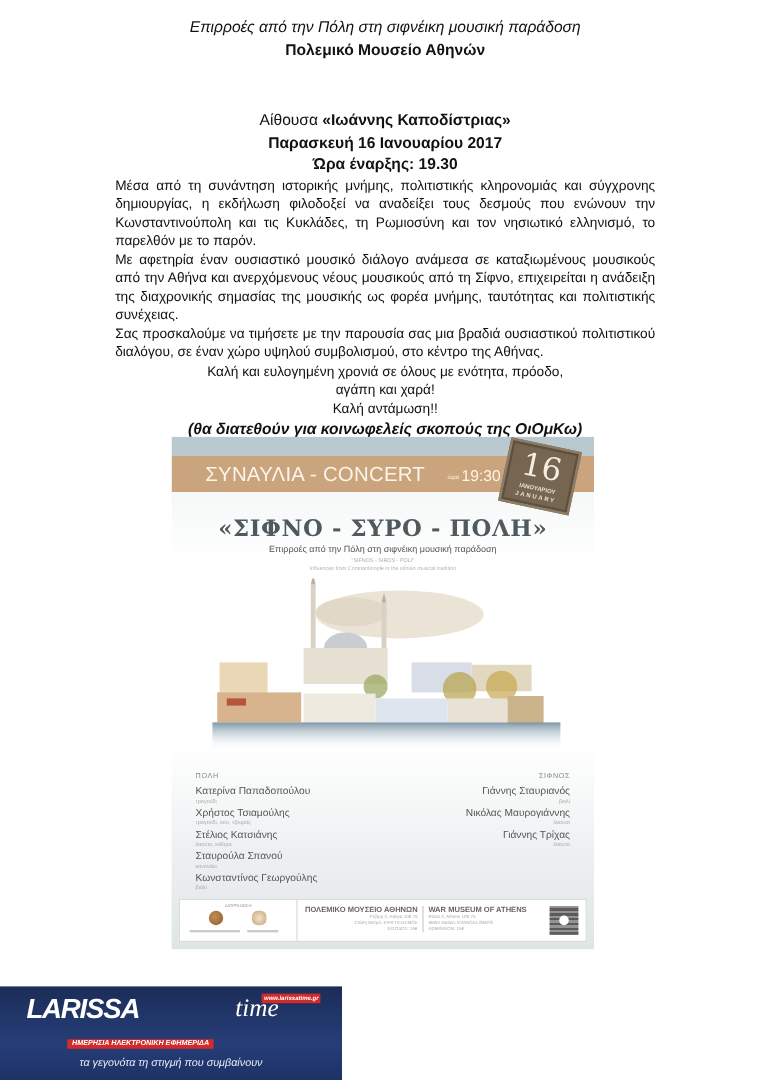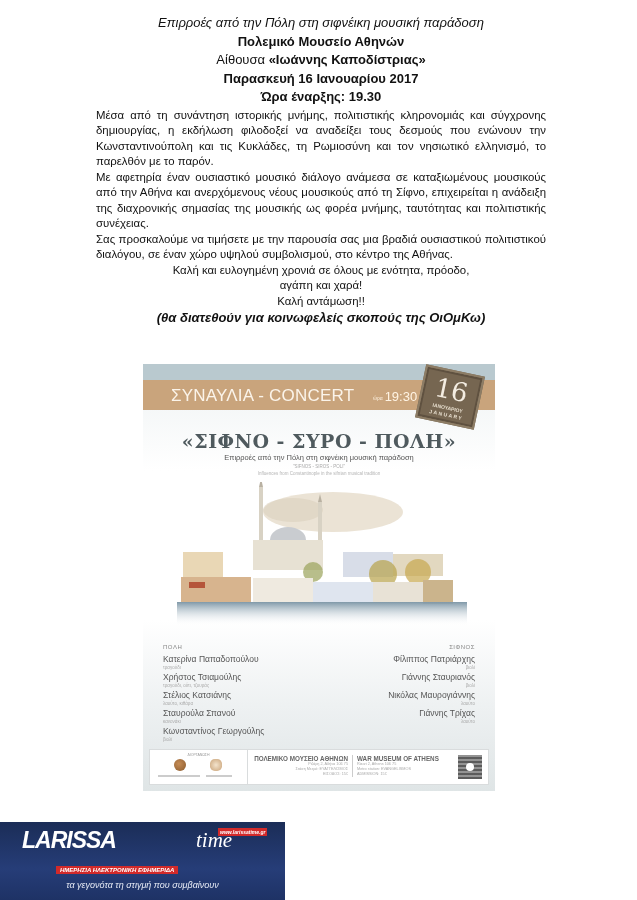--- a/index.html
+++ b/index.html
@@ -4,21 +4,21 @@
   <style>
     * { box-sizing: border-box; margin: 0; padding: 0; }
     html, body { width: 637px; height: 900px; background: #ffffff; overflow: hidden; }
     body { position: relative; font-family: "Liberation Sans", "DejaVu Sans", sans-serif; color: #111; }
 
     .doc { position: absolute; left: 96px; top: 14px; width: 450px; }
     .center { text-align: center; }
     .h-title { font-weight: bold; font-size: 13px; line-height: 18.5px; }
     .h-sub { font-style: italic; font-size: 13px; line-height: 18.5px; }
     .h-bold { font-weight: bold; font-size: 13px; line-height: 18.5px; }
-    .h-reg { font-size: 13px; line-height: 18.5px; }
+    .h-reg { font-size: 13px; line-height: 18.5px; margin-top: 40px; }
     .para { font-size: 11.4px; line-height: 15.5px; text-align: justify; }
     .closing { font-size: 11.4px; line-height: 15.5px; text-align: center; }
     .price { font-weight: bold; font-size: 13px; line-height: 18px; text-align: center; }
     .note { font-weight: bold; font-style: italic; font-size: 13px; line-height: 18px; text-align: center; }
 
     
     .poster { position: absolute; left: 143px; top: 364px; width: 352px; height: 427px;
       background: linear-gradient(#eef2f3 0%, #ffffff 25%, #ffffff 60%, #eef1f2 80%, #dfe5e6 100%);
       overflow: hidden; }
     .poster-topband { position: absolute; left: 0; top: 0; width: 100%; height: 16px; background: #b9c9cf; }
@@ -165,24 +165,20 @@
       </div>
     <div>
         <div class="musician-name">Κωνσταντίνος Γεωργούλης</div>
         <div class="musician-role">βιολί</div>
       </div>
   </div>
 
   <div class="col-right">
     <div class="col-head">ΣΙΦΝΟΣ</div>
     <div>
-        <div class="musician-name">Φίλιππος Πατριάρχης</div>
-        <div class="musician-role">βιολί</div>
-      </div>
-    <div>
         <div class="musician-name">Γιάννης Σταυριανός</div>
         <div class="musician-role">βιολί</div>
       </div>
     <div>
         <div class="musician-name">Νικόλας Μαυρογιάννης</div>
         <div class="musician-role">λαούτο</div>
       </div>
     <div>
         <div class="musician-name">Γιάννης Τρίχας</div>
         <div class="musician-role">λαούτο</div>

